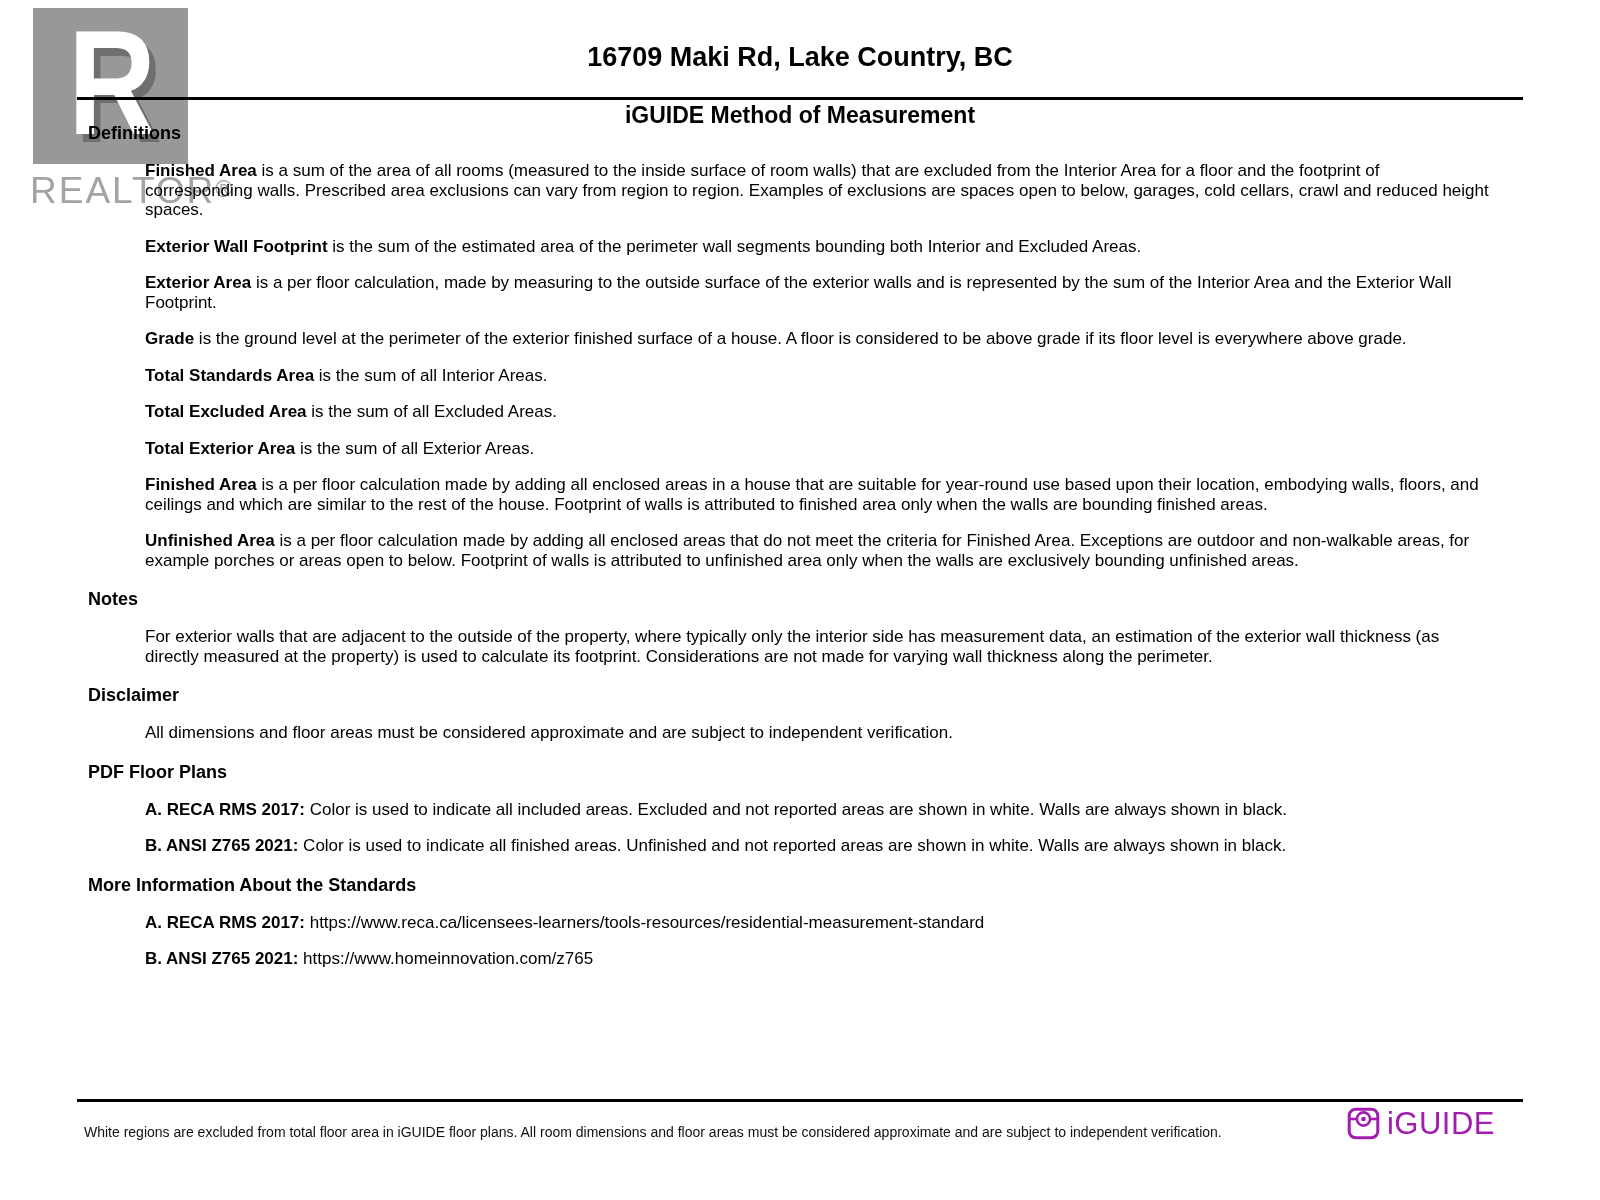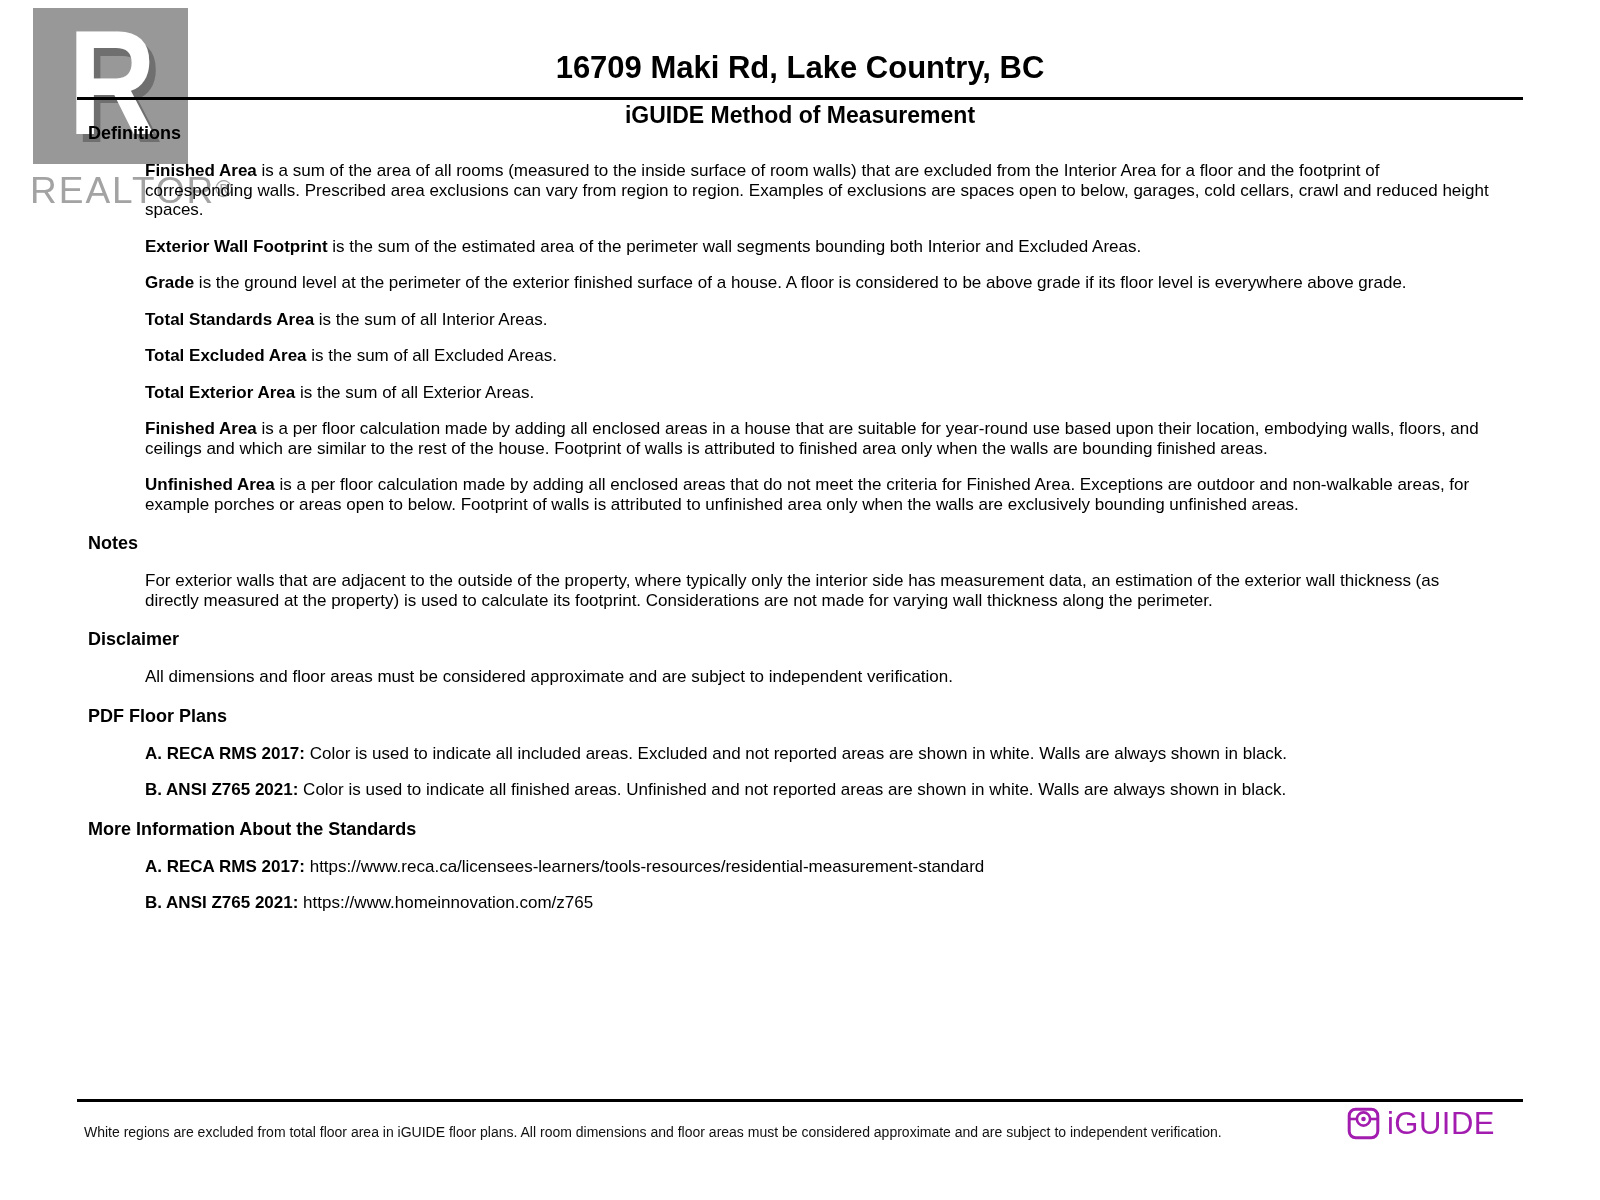--- a/index.html
+++ b/index.html
@@ -24,22 +24,22 @@
   }
   .wm-word{
     position:absolute;left:30px;top:172px;white-space:nowrap;
     font-size:37px;font-weight:400;letter-spacing:2px;color:#a3a3a3;line-height:1;
   }
   .wm-reg{font-size:23px;vertical-align:6px;letter-spacing:0;}
   
   .content{position:absolute;left:0;top:0;width:1600px;z-index:1;}
   .header{position:relative;height:124px;}
   .doc-title{
-    position:absolute;left:0;top:52px;width:100%;text-align:center;
-    font-size:31px;font-weight:bold;line-height:1;margin:0;
+    position:absolute;left:0;top:44px;width:100%;text-align:center;
+    font-size:27px;font-weight:bold;line-height:1;margin:0;
   }
   .title-rule{
     position:absolute;left:77px;right:77px;top:97px;height:3px;background:#000;
   }
   .doc-subtitle{
     position:absolute;left:0;top:104px;width:100%;text-align:center;
     font-size:23px;font-weight:bold;line-height:1;margin:0;
   }
   
   .sections{position:relative;}
@@ -85,20 +85,21 @@
     <h1 class="doc-title">16709 Maki Rd, Lake Country, BC</h1>
     <div class="title-rule"></div>
     <h2 class="doc-subtitle">iGUIDE Method of Measurement</h2>
   </div>
 
   <div class="sections">
       <section>
         <h3 class="sec-heading">Definitions</h3>
         <p class="para"><strong>Finished Area</strong> is a sum of the area of all rooms (measured to the inside surface of room walls) that are excluded from the Interior Area for a floor and the footprint of corresponding walls. Prescribed area exclusions can vary from region to region. Examples of exclusions are spaces open to below, garages, cold cellars, crawl and reduced height spaces.</p>
         <p class="para"><strong>Exterior Wall Footprint</strong> is the sum of the estimated area of the perimeter wall segments bounding both Interior and Excluded Areas.</p>
+        <p class="para"><strong>Exterior Area</strong> is a per floor calculation, made by measuring to the outside surface of the exterior walls and is represented by the sum of the Interior Area and the Exterior Wall Footprint.</p>
         <p class="para"><strong>Grade</strong> is the ground level at the perimeter of the exterior finished surface of a house. A floor is considered to be above grade if its floor level is everywhere above grade.</p>
         <p class="para"><strong>Total Standards Area</strong> is the sum of all Interior Areas.</p>
         <p class="para"><strong>Total Excluded Area</strong> is the sum of all Excluded Areas.</p>
         <p class="para"><strong>Total Exterior Area</strong> is the sum of all Exterior Areas.</p>
         <p class="para"><strong>Finished Area</strong> is a per floor calculation made by adding all enclosed areas in a house that are suitable for year-round use based upon their location, embodying walls, floors, and ceilings and which are similar to the rest of the house. Footprint of walls is attributed to finished area only when the walls are bounding finished areas.</p>
         <p class="para"><strong>Unfinished Area</strong> is a per floor calculation made by adding all enclosed areas that do not meet the criteria for Finished Area. Exceptions are outdoor and non-walkable areas, for example porches or areas open to below. Footprint of walls is attributed to unfinished area only when the walls are exclusively bounding unfinished areas.</p>
       </section>
       <section>
         <h3 class="sec-heading">Notes</h3>
         <p class="para">For exterior walls that are adjacent to the outside of the property, where typically only the interior side has measurement data, an estimation of the exterior wall thickness (as directly measured at the property) is used to calculate its footprint. Considerations are not made for varying wall thickness along the perimeter.</p>

